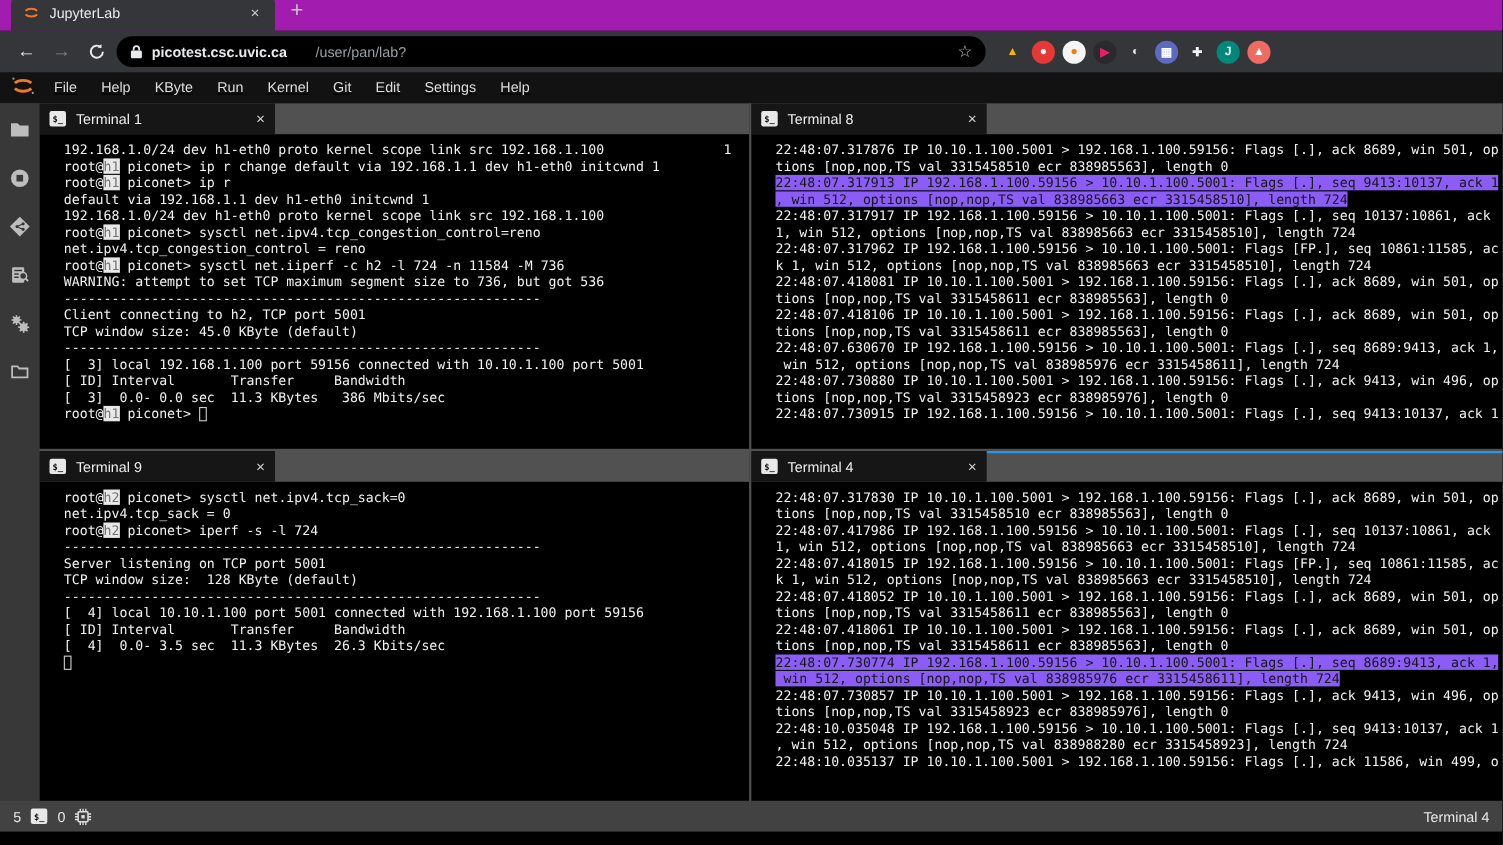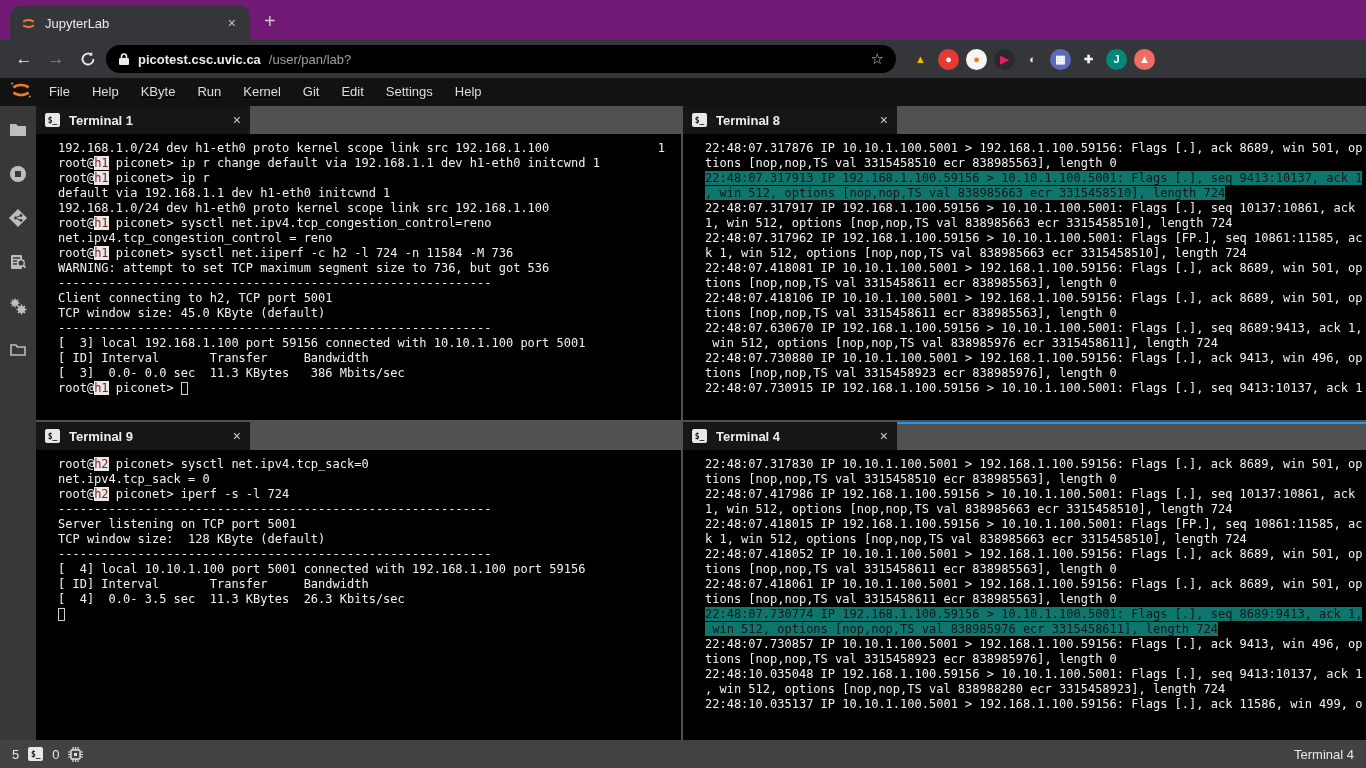--- a/index.html
+++ b/index.html
@@ -1,34 +1,34 @@
 <!DOCTYPE html>
 <html style="--accent: #2196f3;"><head>
 <meta charset="utf-8">
 <style>
   * { margin:0; padding:0; box-sizing:border-box; }
   html,body { width:1366px; height:768px; overflow:hidden; background:#000;
               font-family:"Liberation Sans", sans-serif; }
 
   
-  .tabstrip { height:40px; background:#701a75; display:flex; align-items:flex-end; padding-left:10px; }
+  .tabstrip { height:28px; background:#a21caf; display:flex; align-items:flex-end; padding-left:10px; }
   .btab { width:240px; height:34px; background:#35363a; border-radius:10px 10px 0 0;
           display:flex; align-items:center; padding:0 10px; gap:8px; }
   .btab-title { flex:1; color:#e8eaed; font-size:13px; white-space:nowrap; overflow:hidden; }
   .btab-close { color:#c4c7c5; font-size:14px; padding:0 4px; cursor:default; }
   .newtab-btn { color:#c4c7c5; font-size:20px; padding:0 14px; line-height:38px; }
   .favicon { width:17px; height:17px; flex:0 0 auto; }
 
   .toolbar { height:38px; background:#35363a; display:flex; align-items:center; padding:0 10px; gap:4px; }
   .navbtn { color:#e8eaed; font-size:17px; width:28px; height:28px; display:flex;
             align-items:center; justify-content:center; border-radius:50%; }
   .navbtn.dim { color:#80868b; }
   .omnibox { flex:1; max-width:790px; height:28px; background:#000000; border-radius:14px;
              display:flex; align-items:center; padding:0 12px; gap:8px; color:#e8eaed; font-size:13px; }
-  .omnibox .path { color:#9aa0a6; }
+  .omnibox .path { color:#9aa0a6;margin-left:18px; }
   .omnibox .spacer { flex:1; }
   .star { color:#c4c7c5; font-size:15px; }
   .ext-row { display:flex; align-items:center; gap:7px; margin-left:10px; }
   .ext { width:21px; height:21px; border-radius:50%; display:flex; align-items:center;
          justify-content:center; font-size:11px; font-weight:bold; }
 
   
   .menubar { height:28px; background:#121212; display:flex; align-items:flex-start; padding-left:4px;text-decoration:underline; }
   .jlogo { width:26px; height:24px; margin:0 4px; }
   .menu-item { color:#dddddd; font-size:13px; padding:0 11px; line-height:28px; }
@@ -43,28 +43,28 @@
   .dock { flex:1; display:grid; grid-template-columns:645px 1fr; grid-template-rows:314px 1fr;
           gap:2px; background:#515151; }
   .panel { background:#000; display:flex; flex-direction:column; min-width:0; min-height:0; }
   .panel-tabbar { height:28px; background:#515151; display:flex; flex:0 0 auto; }
   .panel.active .panel-tabbar { box-shadow: inset 0 2px 0 0 var(--accent); }
   .panel-tab { width:214px; background:#161616; display:flex; align-items:center;
                padding:0 9px; gap:9px; }
   .term-badge { width:15px; height:14px; background:#e8e8e8; border-radius:2px; color:#111;
                 font-family:"DejaVu Sans Mono", monospace; font-size:8px; font-weight:bold;
                 display:flex; align-items:center; justify-content:center; flex:0 0 auto; }
-  .panel-tab .title { flex:1; color:#eeeeee; font-size:13px; white-space:nowrap;font-weight:bold; }
+  .panel-tab .title { flex:1; color:#eeeeee; font-size:13px; white-space:nowrap; }
   .panel-tab .close { color:#cccccc; font-size:14px; }
   .panel-content { flex:1; overflow:hidden; padding:7px 0 0 22px;
                    font-family:"DejaVu Sans Mono", monospace; font-size:12px; line-height:15px;
                    color:#f2f2f2; white-space:pre; }
   .tline { height:15px; white-space:pre; }
-  .seg-h  { background:#e8e8e8; color:#7f1d1d; }
-  .seg-sel{ background:#0f766e; color:#161616; }
+  .seg-h  { background:#e8e8e8; color:#737373; }
+  .seg-sel{ background:#8b5cf6; color:#161616; }
   .seg-cur{ display:inline-block; width:7px; height:13px; border:1px solid #cfcfcf;
             vertical-align:text-bottom; }
 
   
   .statusbar { height:28px; background:#424242; display:flex; align-items:center;
                padding:0 12px; gap:9px; color:#e8e8e8; font-size:13px; }
   .statusbar .right { margin-left:auto; }
   .chip-icon { width:15px; height:15px; color:#e0e0e0; }
   .chip-icon svg { width:15px; height:15px; display:block; }
 </style>

